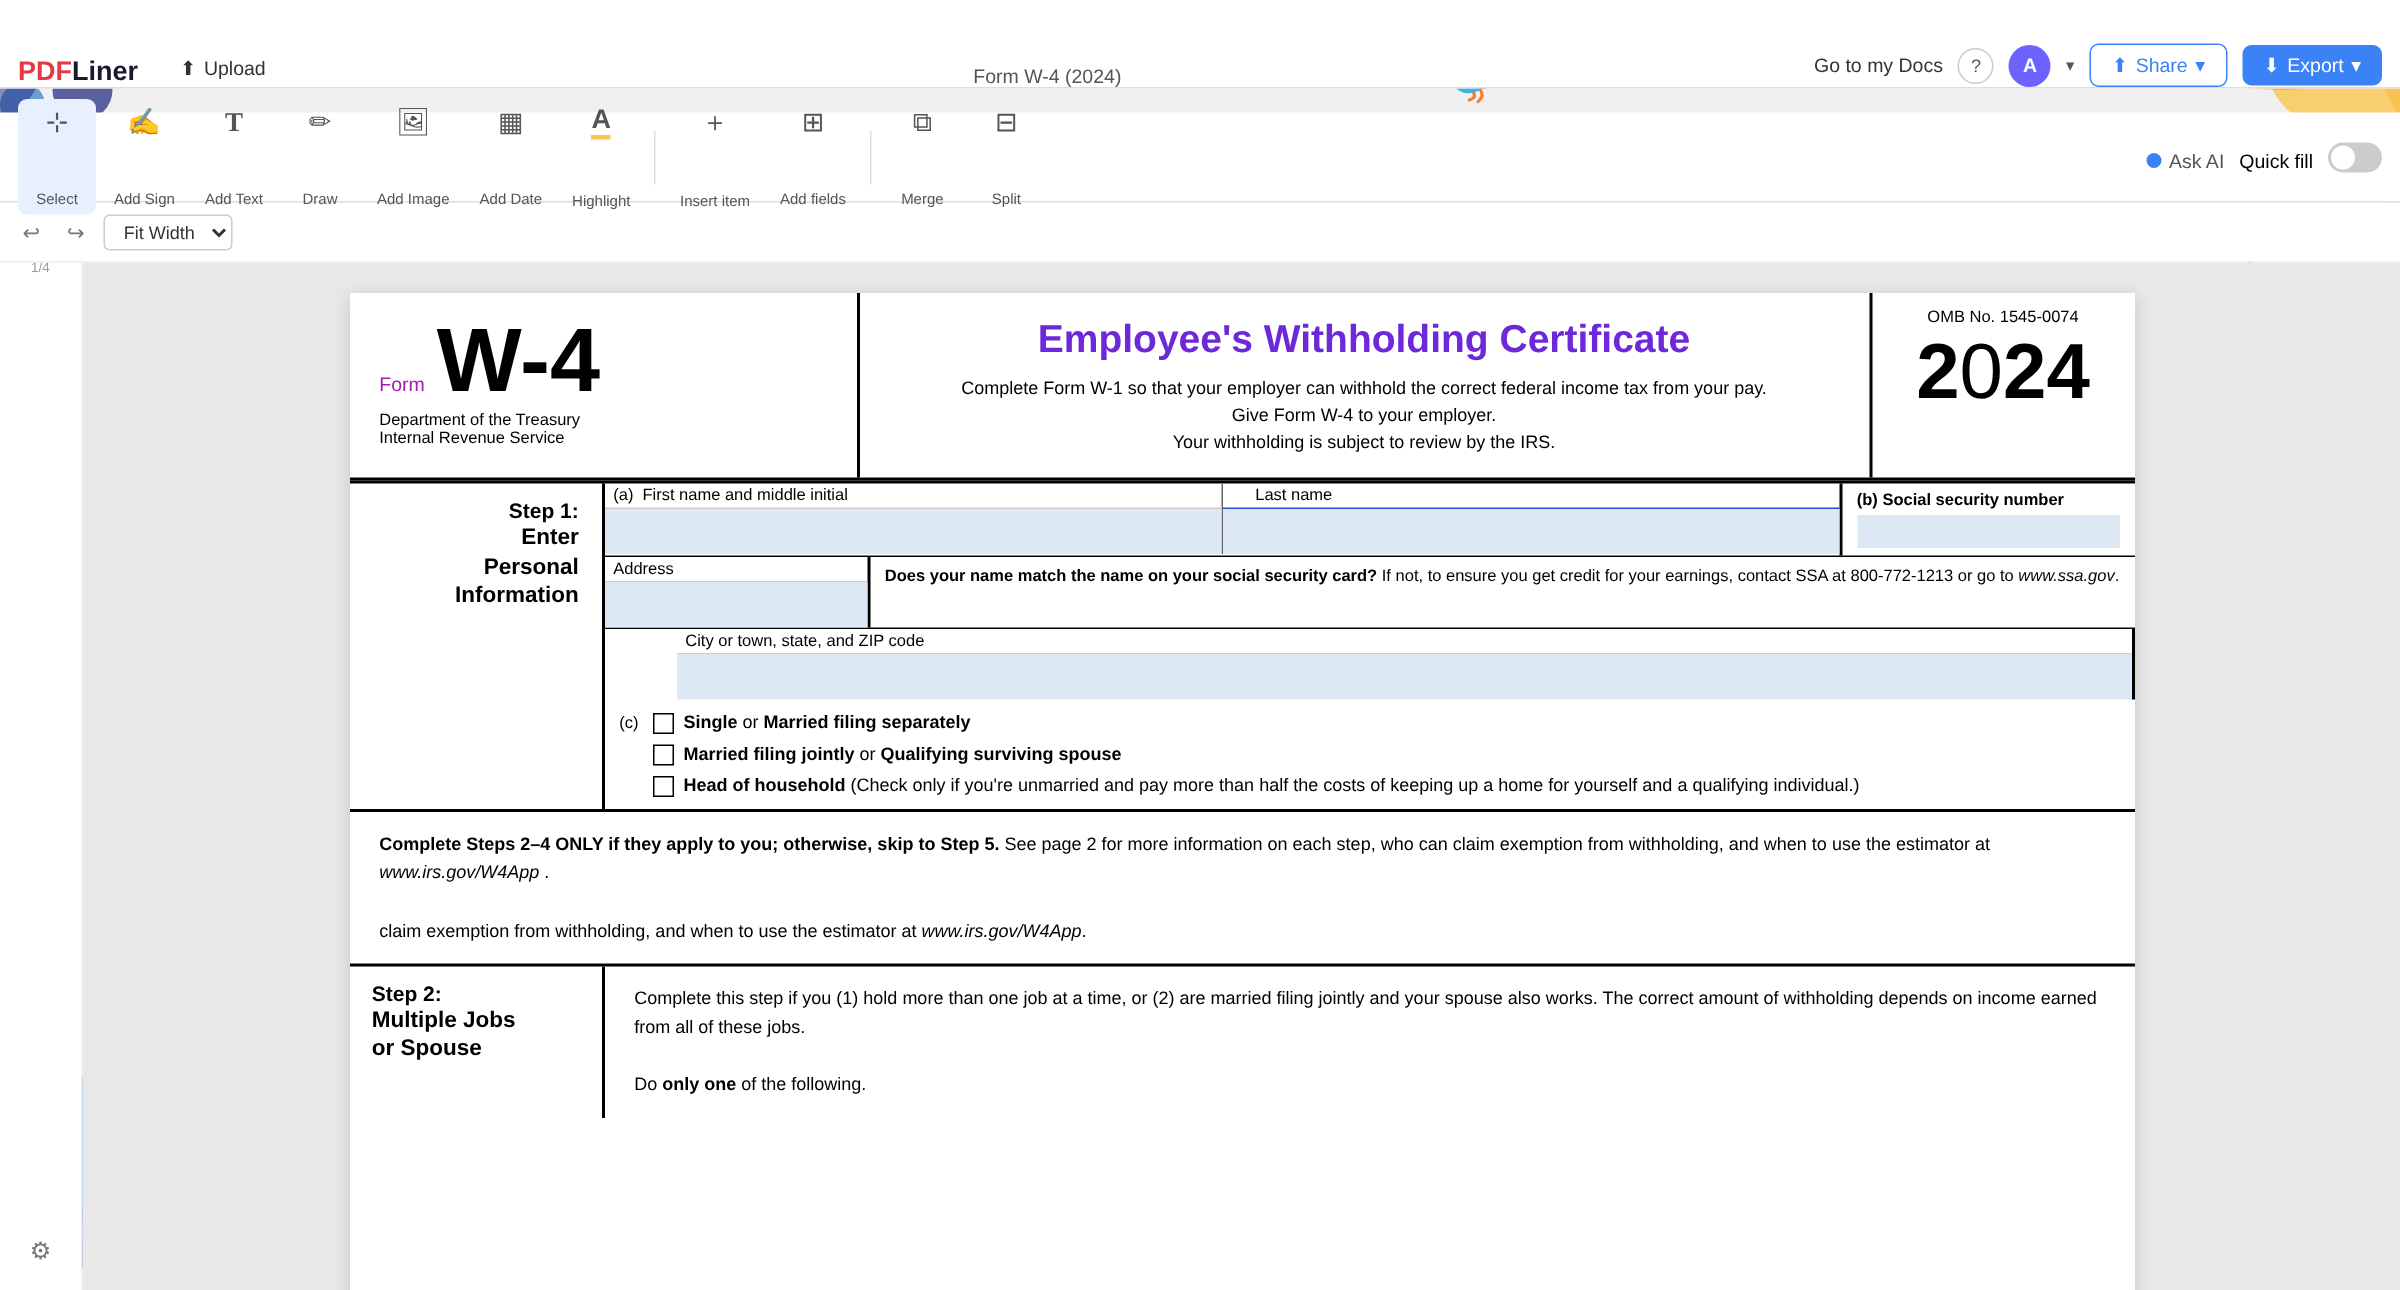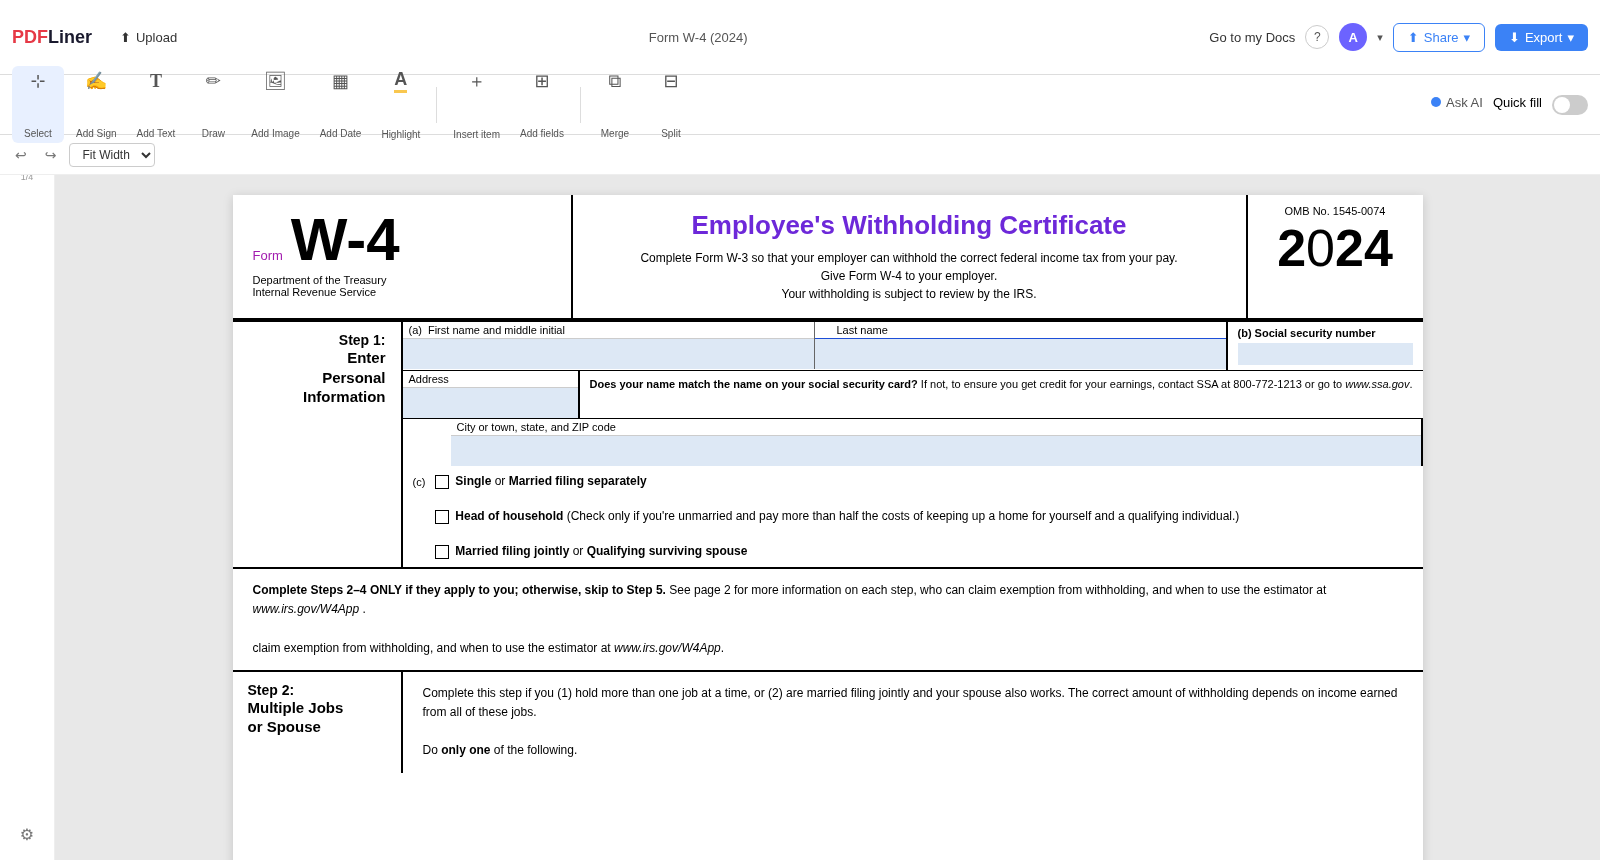--- a/index.html
+++ b/index.html
@@ -1,40 +1,40 @@
 <!DOCTYPE html>
 <html><head>
   <meta charset="utf-8">
   <style>
     * { box-sizing: border-box; margin: 0; padding: 0; }
     body { font-family: Arial, sans-serif; background: #f0f0f0; width: 1600px; height: 860px; overflow: hidden; position: relative; }
 
     
-    .header { position: absolute; top: 0; left: 0; right: 0; height: 75px; background: #fff; border-bottom: 1px solid #ddd; display: flex; align-items: center; z-index: 10; padding: 12px 12px; }
+    .header { position: absolute; top: 0; left: 0; right: 0; height: 59px; background: #fff; border-bottom: 1px solid #ddd; display: flex; align-items: flex-end; z-index: 10; padding: 0 12px; }
     .logo { display: flex; align-items: center; margin-right: 18px; }
     .logo-pdf { color: #e63946; font-weight: 900; font-size: 18px; }
     .logo-liner { color: #1a1a2e; font-weight: 700; font-size: 18px; }
     .upload-btn { display: flex; align-items: center; gap: 5px; color: #333; font-size: 13px; cursor: pointer; padding: 5px 10px; border-radius: 4px; border: none; background: none; }
     .doc-title { flex: 1; text-align: center; color: #555; font-size: 13px; }
     .header-right { display: flex; align-items: center; gap: 10px; }
     .go-to-docs { color: #333; font-size: 13px; cursor: pointer; text-decoration: none; }
     .help-btn { width: 24px; height: 24px; border-radius: 50%; border: 1px solid #ccc; display: flex; align-items: center; justify-content: center; font-size: 12px; color: #555; cursor: pointer; }
     .avatar { width: 28px; height: 28px; border-radius: 50%; background: #6c63ff; color: white; display: flex; align-items: center; justify-content: center; font-size: 13px; font-weight: bold; cursor: pointer; }
     .chevron-btn { color: #555; cursor: pointer; font-size: 11px; }
     .share-btn { background: #fff; border: 1px solid #3b82f6; color: #3b82f6; padding: 6px 14px; border-radius: 6px; font-size: 13px; cursor: pointer; display: flex; align-items: center; gap: 5px; }
     .export-btn { background: #3b82f6; border: none; color: #fff; padding: 6px 14px; border-radius: 6px; font-size: 13px; cursor: pointer; display: flex; align-items: center; gap: 5px; }
 
     
     .toolbar { position: absolute; top: 75px; left: 0; right: 0; height: 60px; background: #fff; border-bottom: 1px solid #ddd; display: flex; align-items: center; z-index: 10; padding: 0 12px; gap: 4px; }
     .tool-item { display: flex; flex-direction: column; align-items: center; justify-content: center; padding: 4px 8px; border-radius: 6px; cursor: pointer; min-width: 52px; gap: 3px; }
     .tool-item.active { background: #e8f0ff; }
     .tool-icon { font-size: 18px; color: #555; }
     .tool-label { font-size: 10px; color: #555; margin-top: 33px; }
     .tool-divider { width: 1px; height: 36px; background: #ddd; margin: 0 4px; }
-    .toolbar-right { margin-left: auto; display: flex; align-items: flex-start; gap: 10px; }
+    .toolbar-right { margin-left: auto; display: flex; align-items: flex-end; gap: 10px; }
     .ask-ai { display: flex; align-items: center; gap: 5px; font-size: 13px; color: #555; cursor: pointer; }
     .ask-ai-dot { width: 10px; height: 10px; background: #3b82f6; border-radius: 50%; }
     .quick-fill-label { font-size: 13px; color: #000000; }
     .toggle-switch { width: 36px; height: 20px; background: #ccc; border-radius: 10px; position: relative; cursor: pointer; }
     .toggle-switch.off .toggle-knob { left: 2px; }
     .toggle-knob { position: absolute; top: 2px; width: 16px; height: 16px; background: white; border-radius: 50%; transition: left 0.2s; left: 2px; }
 
     
     .sub-toolbar { position: absolute; top: 135px; left: 0; right: 0; height: 40px; background: #fff; border-bottom: 1px solid #eee; display: flex; align-items: center; z-index: 9; padding: 0 10px; gap: 8px; }
     .undo-btn, .redo-btn { background: none; border: none; color: #777; font-size: 14px; cursor: pointer; padding: 3px 5px; }
@@ -241,21 +241,21 @@
       <div class="form-header-left">
         <div class="form-w4-label">
           <span class="form-word">Form</span>
           <span class="form-w4-big">W-4</span>
         </div>
         <div style="font-size:11px;color:#000;margin-top:4px;">Department of the Treasury</div>
         <div style="font-size:11px;color:#000;">Internal Revenue Service</div>
       </div>
       <div class="form-header-center">
         <div class="form-main-title">Employee's Withholding Certificate</div>
-        <div class="form-subtitle">Complete Form W-3 so that your employer can withhold the correct federal income tax from your pay.</div>
+        <div class="form-subtitle">Complete Form W-1 so that your employer can withhold the correct federal income tax from your pay.</div>
         <div class="form-subtitle">Give Form W-4 to your employer.</div>
         <div class="form-subtitle">Your withholding is subject to review by the IRS.</div>
       </div>
       <div class="form-header-right">
         <div class="omb-number">OMB No. 1545-0074</div>
         <div class="year-2024">
           2<span class="zero">0</span><strong>24</strong>
         </div>
       </div>
     </div>
@@ -305,32 +305,32 @@
           </div>
         </div>
 
         <div style="border-right:2px solid #000;margin-left:48px;">
           <div style="padding:2px 6px;font-size:11px;color:#000;border-bottom:1px solid #ccc;">City or town, state, and ZIP code</div>
           <div style="height:30px;background:#dde8f5;"></div>
         </div>
 
         <div style="padding:8px 10px;display:flex;gap:10px;align-items:flex-start;">
           <span style="font-size:11px;color:#000;padding-top:2px;">(c)</span>
-          <div style="display:flex;flex-direction:column;gap:20px;">
+          <div style="display:flex;flex-direction:column;gap:6px;">
             <div style="display:flex;align-items:flex-start;gap:6px;font-size:12px;color:#000;">
               <div style="width:14px;height:14px;border:1px solid #000;background:#fff;flex-shrink:0;margin-top:1px;"></div>
               <span><strong>Single</strong> or <strong>Married filing separately</strong></span>
             </div>
             <div style="display:flex;align-items:flex-start;gap:6px;font-size:12px;color:#000;">
               <div style="width:14px;height:14px;border:1px solid #000;background:#fff;flex-shrink:0;margin-top:1px;"></div>
-              <span><strong>Head of household</strong> (Check only if you're unmarried and pay more than half the costs of keeping up a home for yourself and a qualifying individual.)</span>
+              <span><strong>Married filing jointly</strong> or <strong>Qualifying surviving spouse</strong></span>
             </div>
             <div style="display:flex;align-items:flex-start;gap:6px;font-size:12px;color:#000;">
               <div style="width:14px;height:14px;border:1px solid #000;background:#fff;flex-shrink:0;margin-top:1px;"></div>
-              <span><strong>Married filing jointly</strong> or <strong>Qualifying surviving spouse</strong></span>
+              <span><strong>Head of household</strong> (Check only if you're unmarried and pay more than half the costs of keeping up a home for yourself and a qualifying individual.)</span>
             </div>
           </div>
         </div>
       </div>
     </div>
 
     <div class="info-section">
       <strong>Complete Steps 2–4 ONLY if they apply to you; otherwise, skip to Step 5.</strong>
       <span> See page 2 for more information on each step, who can claim exemption from withholding, and when to use the estimator at </span>
       <em>www.irs.gov/W4App</em>

